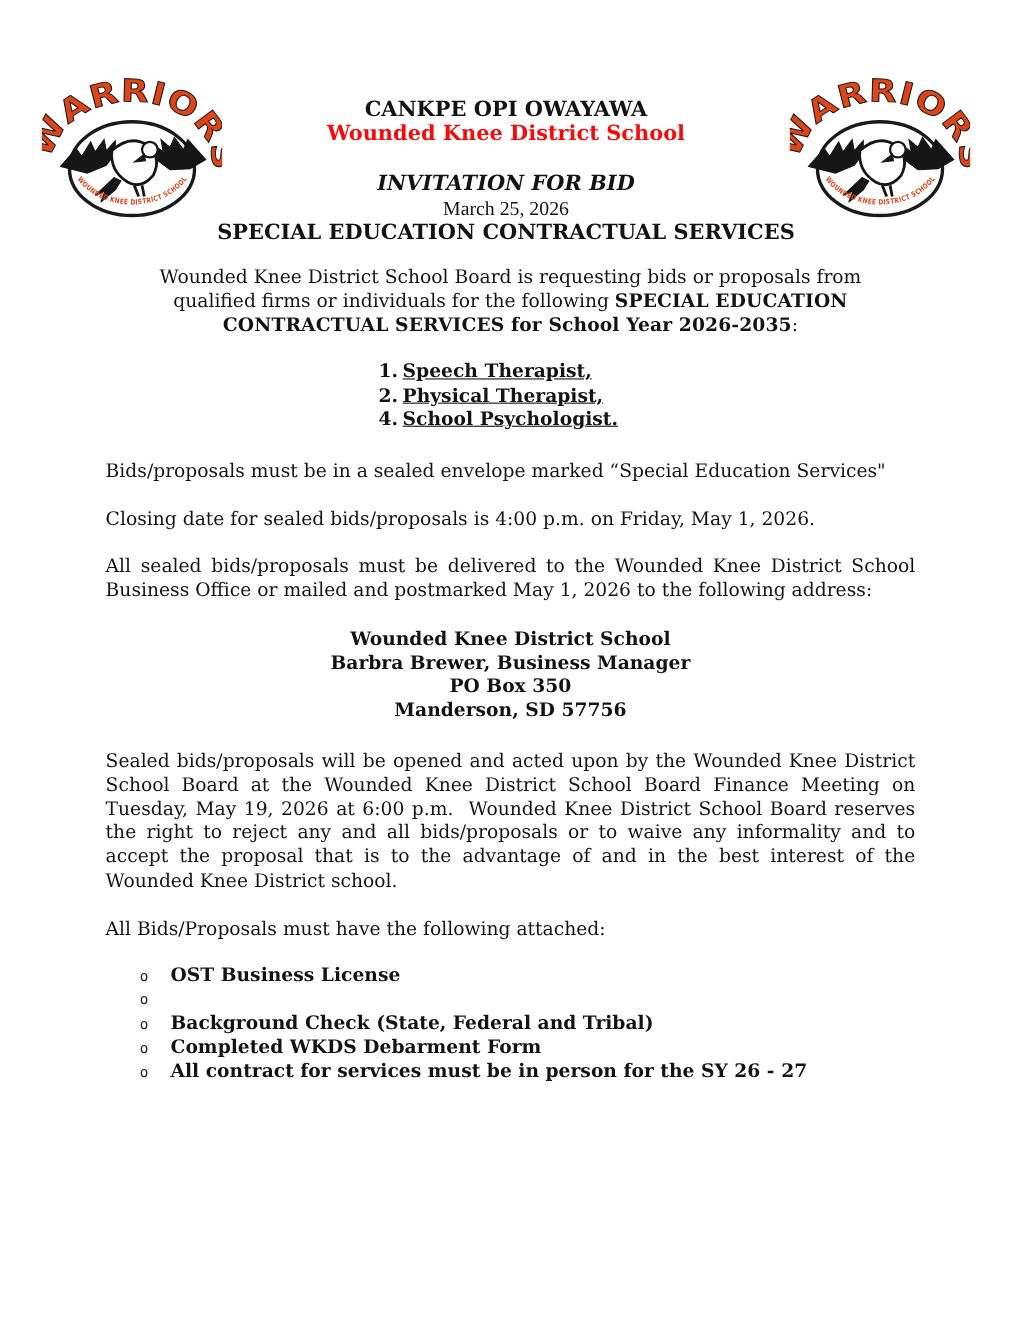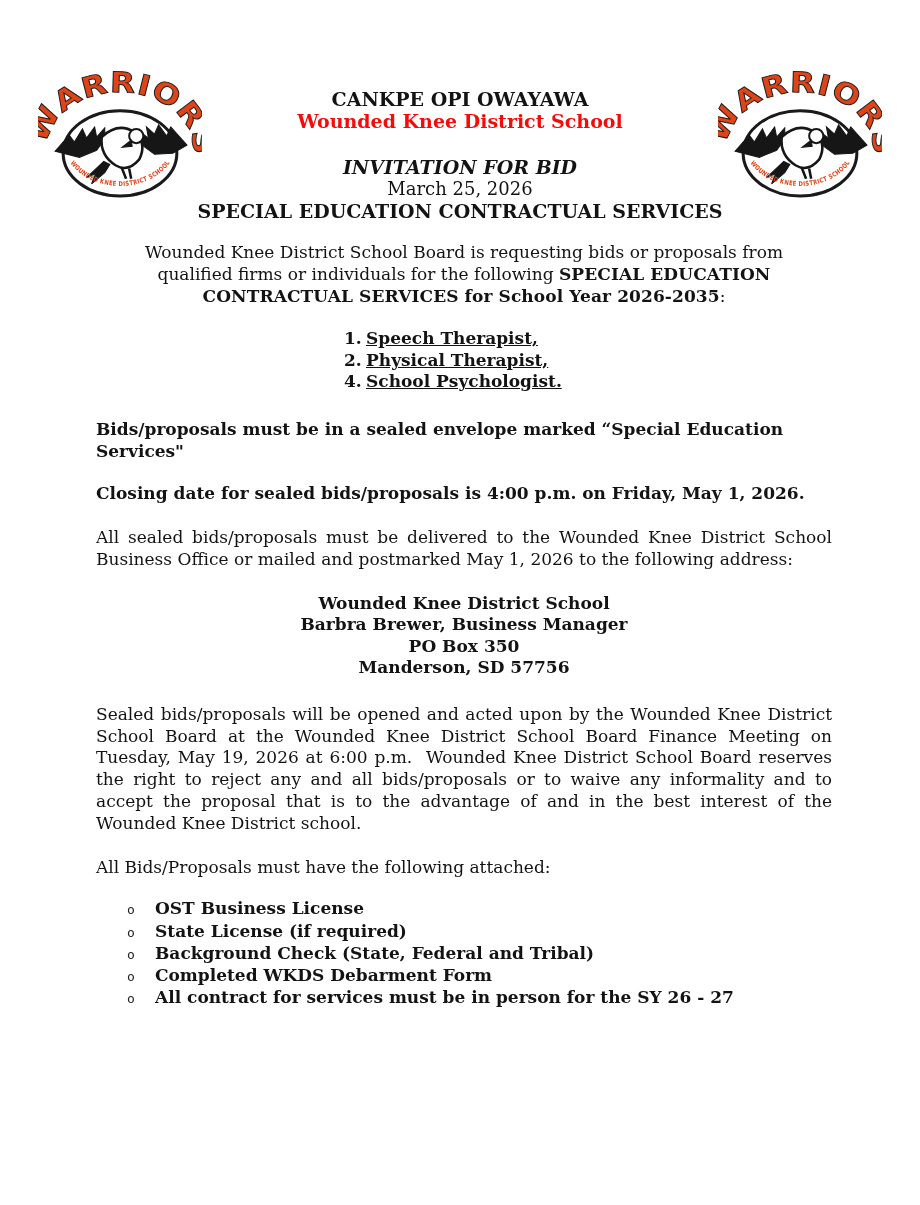--- a/index.html
+++ b/index.html
@@ -15,33 +15,33 @@
 
   
   .logo { position:absolute; top:66px; width:164px; height:134px; }
   .logo-left  { left:38px; }
   .logo-right { left:718px; }
 
   
   .header { padding-top:88px; text-align:center; font-weight:bold; font-size:19px; line-height:22px; }
   .header .school-red { color:#f40b0b; }
   .header .bid-title { margin-top:24px;font-style:italic; }
-  .header .bid-date { font-weight:normal; font-size:18px; }
+  .header .bid-date { font-weight:normal; font-size:18px;font-family:Liberation Serif, serif; }
 
   
   .doc-body { width:736px; margin-left:96px; font-size:17px; line-height:21.8px; }
 
   .intro { margin-top:20px; text-align:center; padding:0 12px; }
   .intro b { letter-spacing:0.1px; }
 
   .services { margin:21px 0 0 248px; font-weight:bold; list-style:none;text-decoration:underline; }
   .services li { line-height:21.5px; }
   .services .num { display:inline-block; min-width:22px; }
 
-  .p-bold { font-weight:bold; margin-top:26px; }
+  .p-bold { font-weight:normal; margin-top:26px; }
   .p-bold.closing { margin-top:21px; }
 
   .p-justify { margin-top:22px; text-align:justify; }
   .p-justify.opening { margin-top:25px; }
 
   .address { margin-top:22px; text-align:center; font-weight:bold; list-style:none; }
   .address li { line-height:21.5px; }
 
   .attach-intro { margin-top:22px; }
 
@@ -145,21 +145,20 @@
 
     <p class="attach-intro">All Bids/Proposals must have the following attached:</p>
 
     <ul class="attachments">
       <li>
           <span class="bullet">o</span>
           <span>OST Business License</span>
         </li>
       <li>
           <span class="bullet">o</span>
-          <span>State License (if required)</span>
         </li>
       <li>
           <span class="bullet">o</span>
           <span>Background Check (State, Federal and Tribal)</span>
         </li>
       <li>
           <span class="bullet">o</span>
           <span>Completed WKDS Debarment Form</span>
         </li>
       <li>

